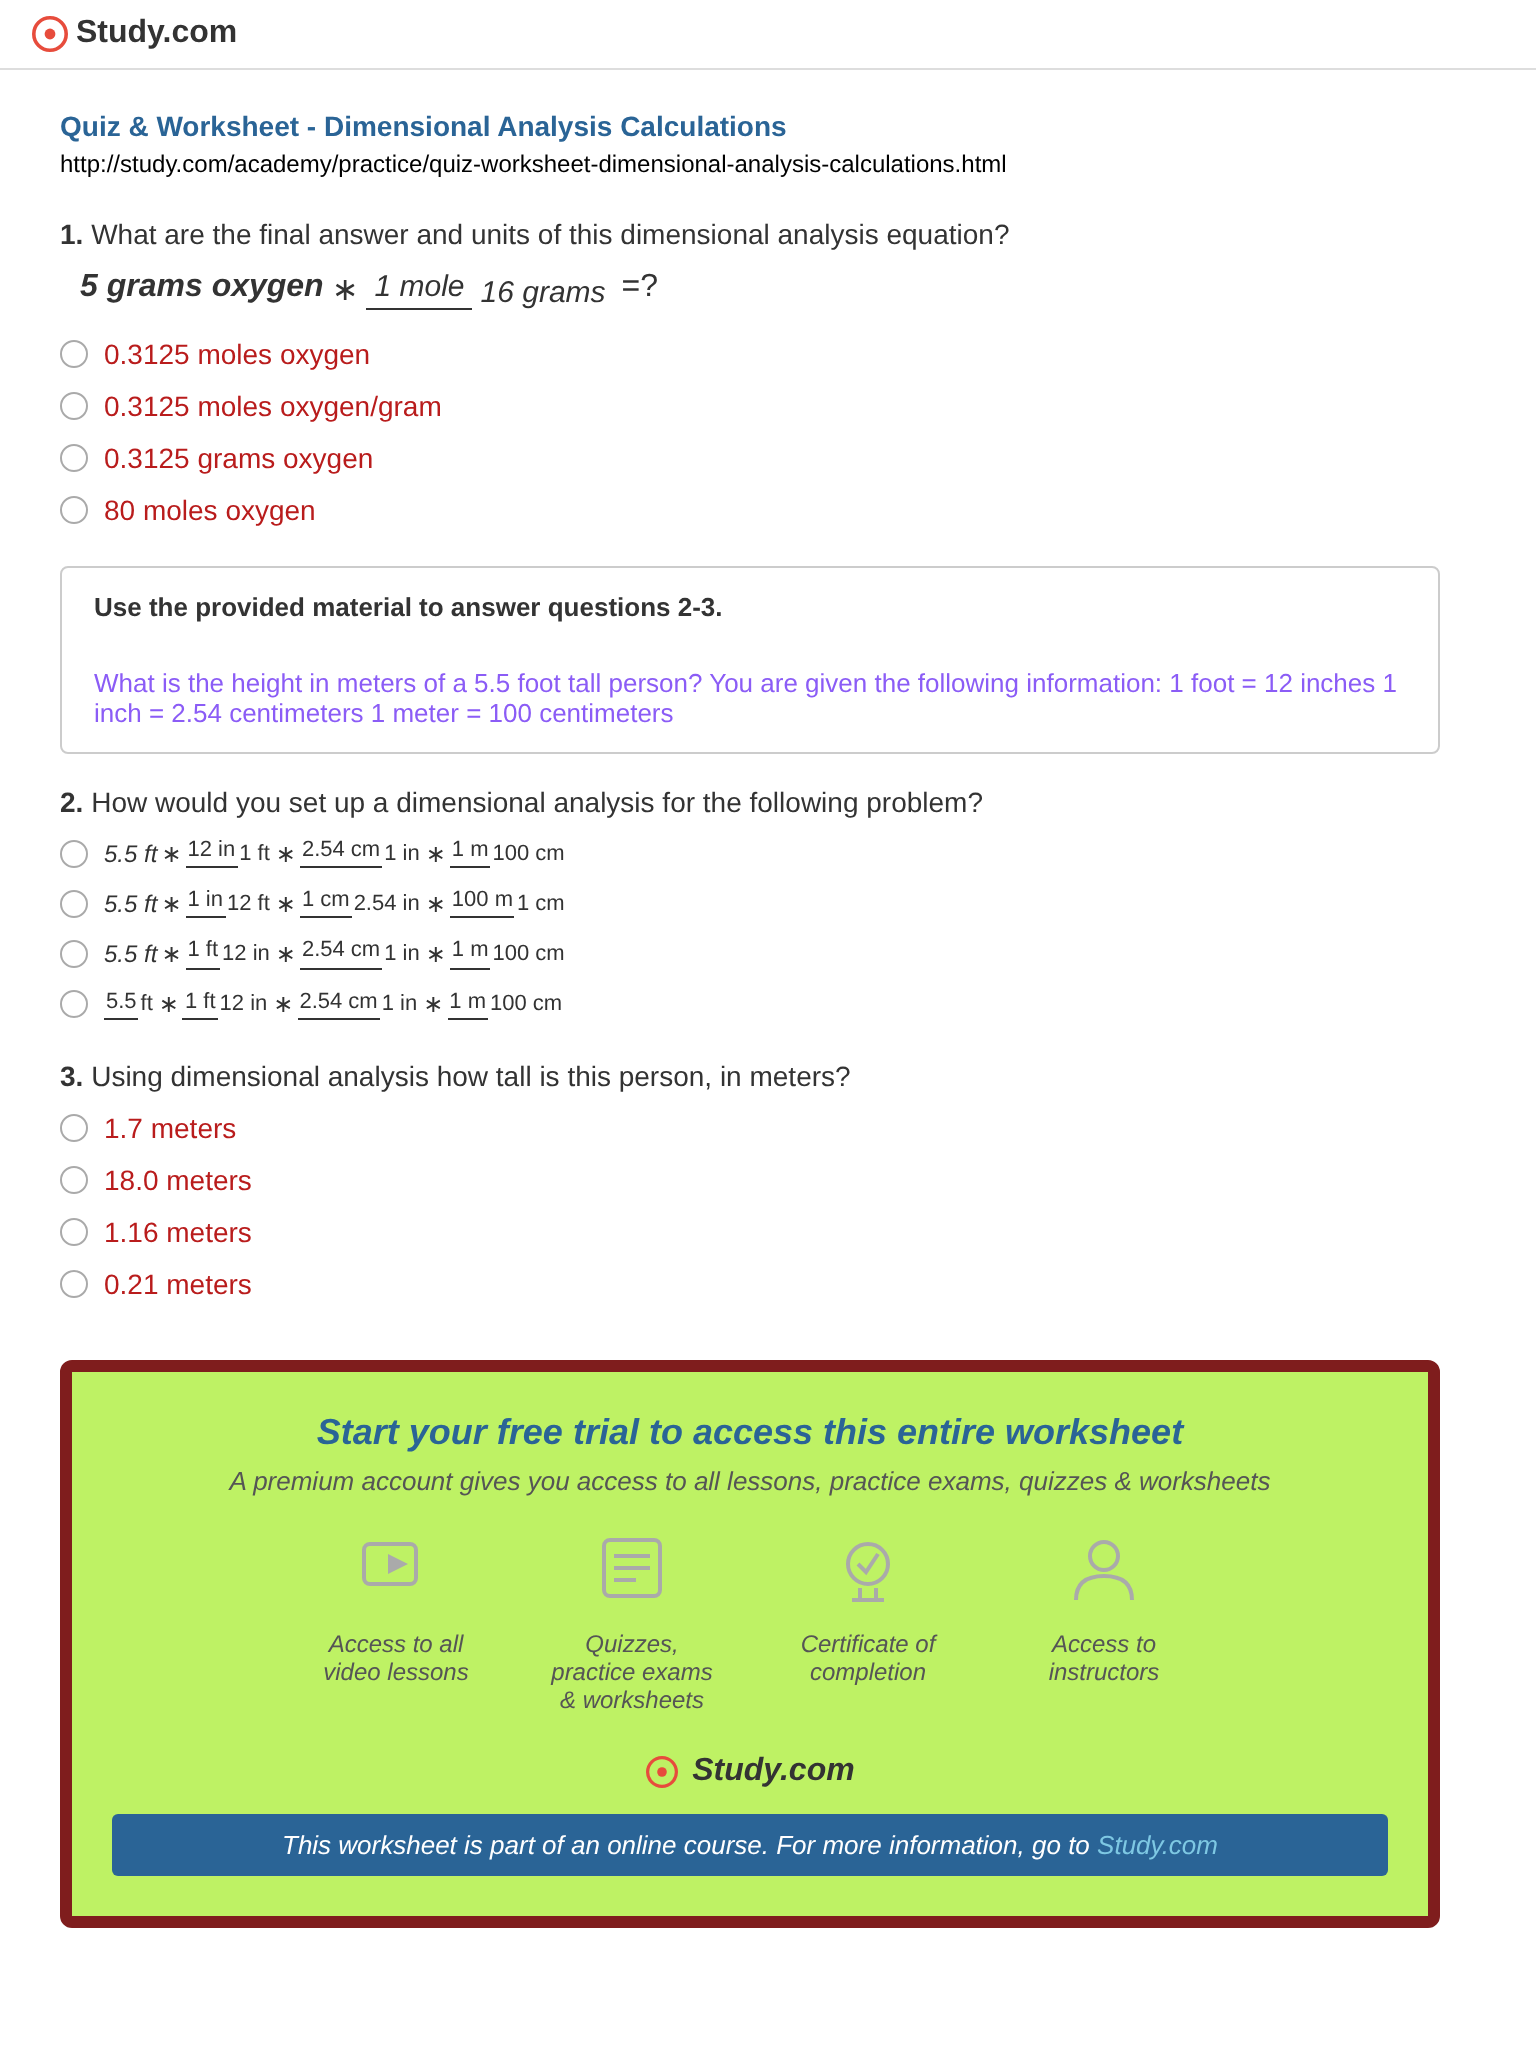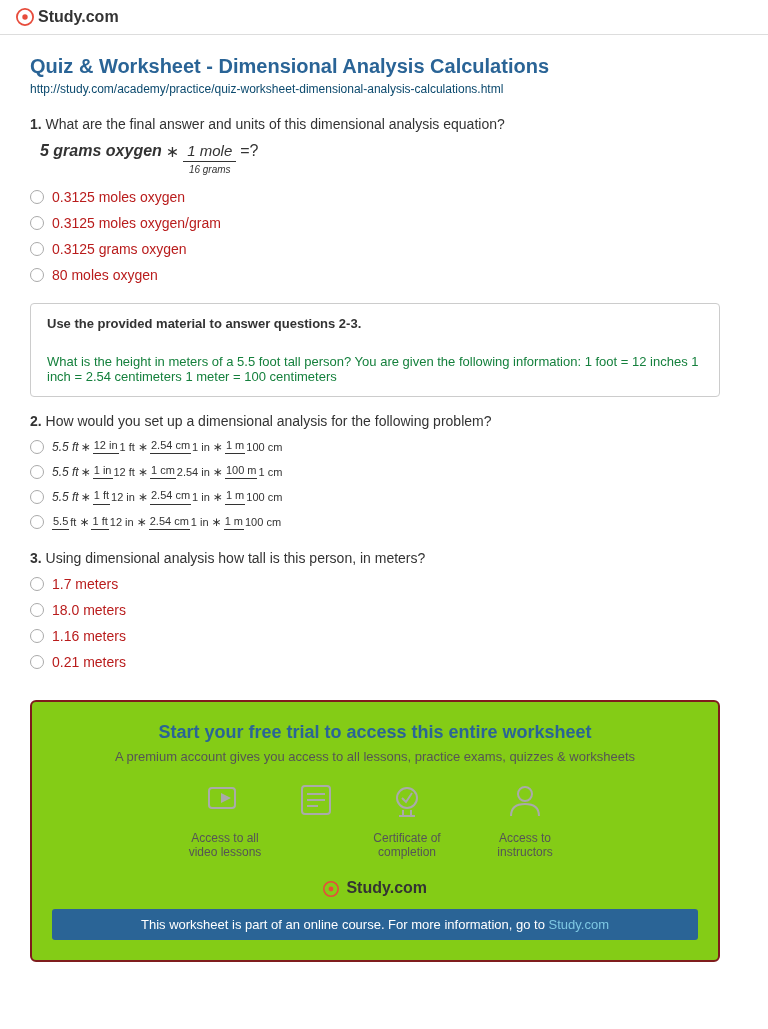--- a/index.html
+++ b/index.html
@@ -30,28 +30,28 @@
     .logo-text {
       font-size: 16px;
       color: #333;
       font-weight: bold;
     }
     .content {
       padding: 20px 30px;
       max-width: 750px;
     }
     .page-title {
-      font-size: 20px;
+      font-size: 14px;
       color: #2a6496;
       font-weight: bold;
       margin-bottom: 4px;
     }
     .page-url {
       font-size: 12px;
-      color: #0c4a6e;
+      color: #000000;
       margin-bottom: 20px;
     }
     .question-block {
       margin-bottom: 20px;
     }
     .question-text {
       font-size: 14px;
       margin-bottom: 10px;
       font-weight: normal;
     }
@@ -83,29 +83,30 @@
       margin: 16px 0;
       background: #fff;
     }
     .info-box-title {
       font-weight: bold;
       margin-bottom: 23px;
       font-size: 13px;
     }
     .info-box-text {
       font-size: 13px;
-      color: #15803d;
+      color: #8b5cf6;
     }
     .promo-box {
-      background: #84cc16;
-      border: 2px solid #7f1d1d;
+      background: #bef264;
+      border: 6px solid #7f1d1d;
       border-radius: 6px;
       margin: 30px 0 0 0;
       padding: 20px;
       text-align: center;
+      font-style: italic;
     }
     .promo-title {
       font-size: 18px;
       color: #2a6496;
       font-weight: bold;
       margin-bottom: 6px;
     }
     .promo-subtitle {
       font-size: 13px;
       color: #555;
@@ -151,33 +152,32 @@
       text-decoration: none;
     }
     .q-equation-row {
       display: flex;
       gap: 4px;
       margin: 6px 0 14px 10px;
       font-size: 15px;
     }
     .big-frac {
       display: inline-flex;
-      flex-direction: column;
       align-items: center;
     }
     .big-frac .top {
       border-bottom: 1.5px solid #333;
       padding: 0 4px 2px;
       font-style: italic;
       font-size: 15px;
     }
     .big-frac .bot {
       padding: 2px 4px 0;
       font-style: italic;
-      font-size: 10px;
+      font-size: 15px;
     }
     .inline-frac {
       display: inline-flex;
       flex-direction: row;
       align-items: center;
       vertical-align: middle;
       font-size: 11px;
       line-height: 1.2;
     }
     .inline-frac .top {
@@ -393,20 +393,21 @@
       </div>
       <div class="promo-feature">
         <div class="promo-feature-icon">
           <svg width="36" height="36" viewBox="0 0 36 36">
             <rect x="4" y="4" width="28" height="28" rx="3" fill="none" stroke="#aaa" stroke-width="2"></rect>
             <line x1="9" y1="12" x2="27" y2="12" stroke="#aaa" stroke-width="2"></line>
             <line x1="9" y1="18" x2="27" y2="18" stroke="#aaa" stroke-width="2"></line>
             <line x1="9" y1="24" x2="20" y2="24" stroke="#aaa" stroke-width="2"></line>
           </svg>
         </div>
+        <span class="promo-feature-label">Quizzes, practice exams &amp; worksheets</span>
       </div>
       <div class="promo-feature">
         <div class="promo-feature-icon">
           <svg width="36" height="36" viewBox="0 0 36 36">
             <circle cx="18" cy="16" r="10" fill="none" stroke="#aaa" stroke-width="2"></circle>
             <polyline points="13,16 17,20 23,11" fill="none" stroke="#aaa" stroke-width="2"></polyline>
             <line x1="14" y1="28" x2="14" y2="34" stroke="#aaa" stroke-width="2"></line>
             <line x1="22" y1="28" x2="22" y2="34" stroke="#aaa" stroke-width="2"></line>
             <line x1="10" y1="34" x2="26" y2="34" stroke="#aaa" stroke-width="2"></line>
           </svg>

